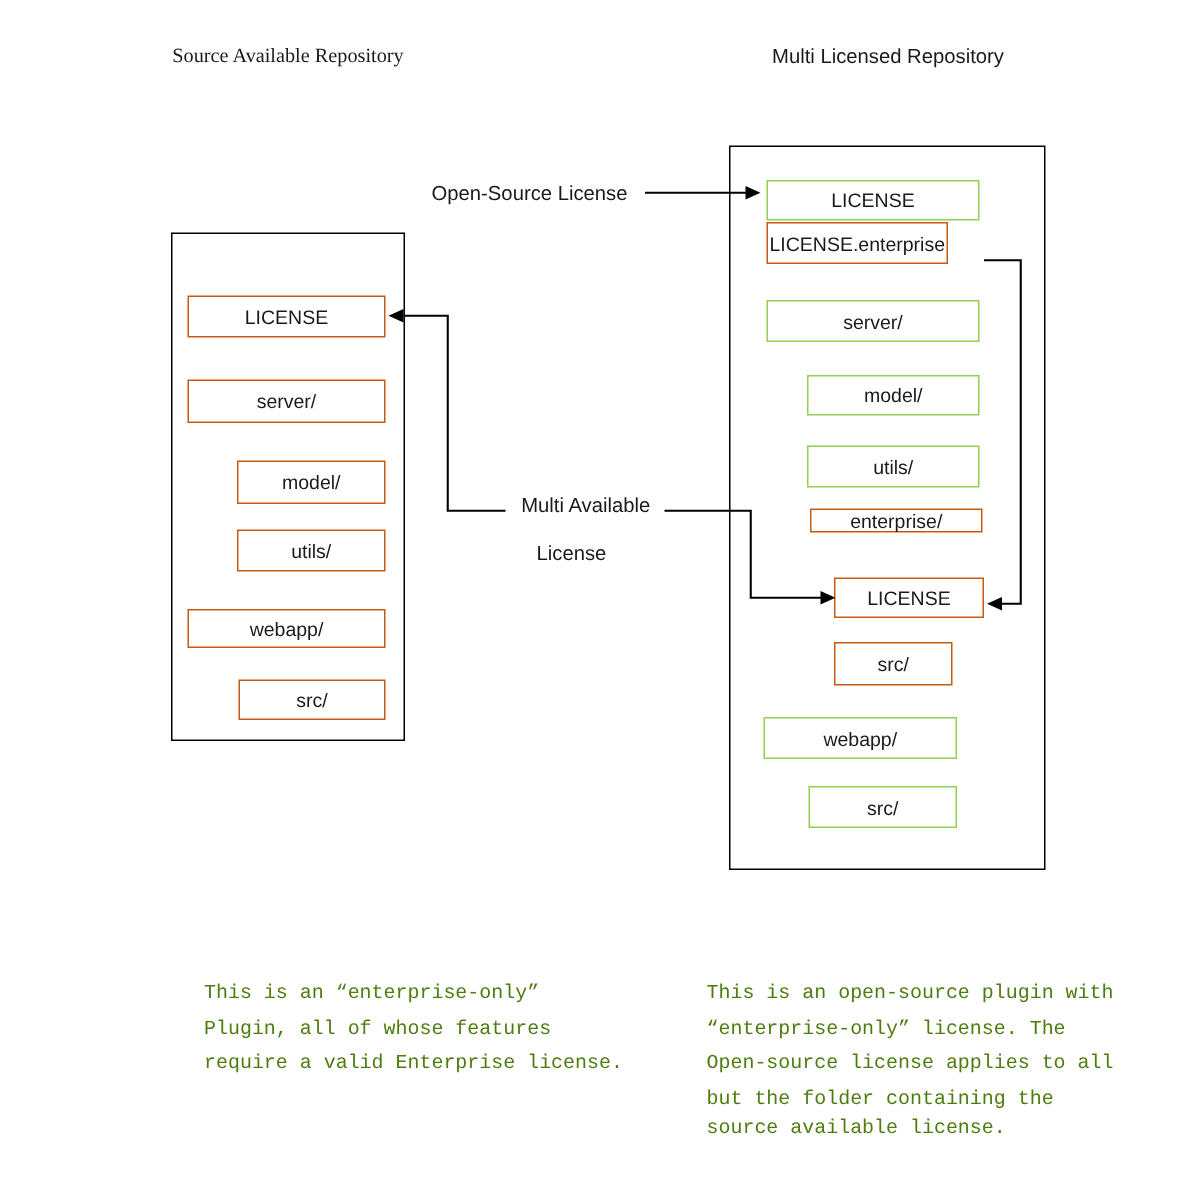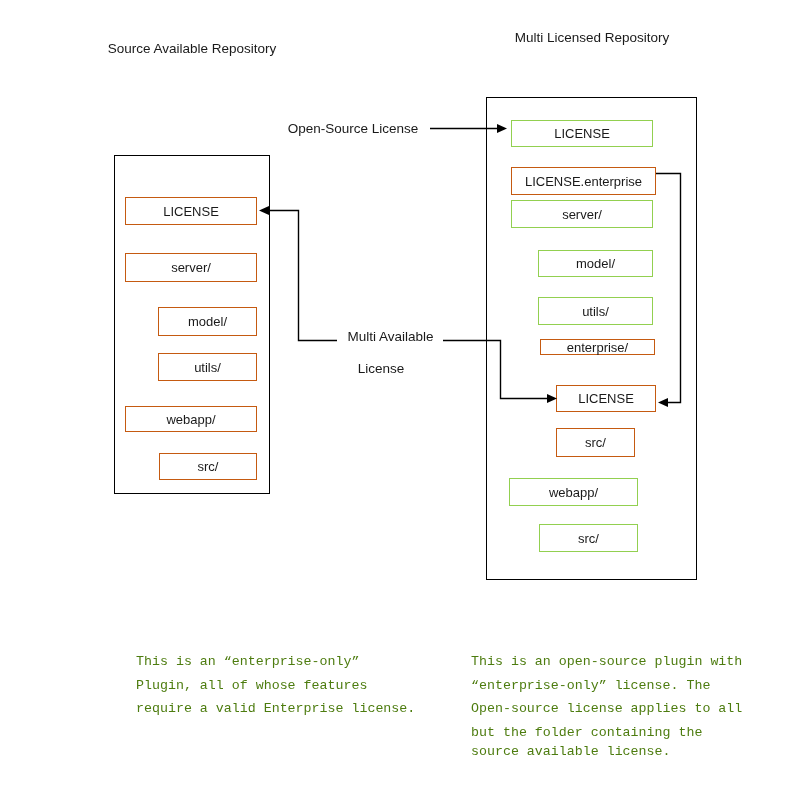--- a/index.html
+++ b/index.html
@@ -30,34 +30,34 @@
   .caption div{display:block;}
   .cap-lh{line-height:23.5px;}
   .cap-lh-tight{line-height:15px;}
   svg.connectors{position:absolute;left:0;top:0;pointer-events:none;}
 </style>
 </head>
 <body>
 
 <div class="canvas">
 
-  <div class="repo-title" style="left:96px;top:40px;width:192px;">Source Available Repository</div>
+  <div class="repo-title" style="left:96px;top:29px;width:192px;font-family:Liberation Serif, serif;">Source Available Repository</div>
   <div class="repo-title" style="left:496px;top:29px;width:192px;text-align:right;">Multi Licensed Repository</div>
 
   <div class="repo-box" style="left:114px;top:155px;width:156px;height:339px;"></div>
   <div class="file-box orange" style="left:125px;top:197px;width:132px;height:28px;">LICENSE</div>
   <div class="file-box orange" style="left:125px;top:253px;width:132px;height:29px;">server/</div>
   <div class="file-box orange" style="left:158px;top:307px;width:99px;height:29px;">model/</div>
   <div class="file-box orange" style="left:158px;top:353px;width:99px;height:28px;">utils/</div>
   <div class="file-box orange" style="left:125px;top:406px;width:132px;height:26px;">webapp/</div>
   <div class="file-box orange" style="left:159px;top:453px;width:98px;height:27px;">src/</div>
 
   <div class="repo-box" style="left:486px;top:97px;width:211px;height:483px;"></div>
   <div class="file-box green" style="left:511px;top:120px;width:142px;height:27px;">LICENSE</div>
-  <div class="file-box orange" style="left:511px;top:167px;width:145px;height:28px;">LICENSE.enterprise</div>
+  <div class="file-box orange" style="left:511px;top:148px;width:121px;height:28px;">LICENSE.enterprise</div>
   <div class="file-box green" style="left:511px;top:200px;width:142px;height:28px;">server/</div>
   <div class="file-box green" style="left:538px;top:250px;width:115px;height:27px;">model/</div>
   <div class="file-box green" style="left:538px;top:297px;width:115px;height:28px;">utils/</div>
   <div class="file-box orange" style="left:540px;top:339px;width:115px;height:16px;">enterprise/</div>
   <div class="file-box orange" style="left:556px;top:385px;width:100px;height:27px;">LICENSE</div>
   <div class="file-box orange" style="left:556px;top:428px;width:79px;height:29px;">src/</div>
   <div class="file-box green" style="left:509px;top:478px;width:129px;height:28px;">webapp/</div>
   <div class="file-box green" style="left:539px;top:524px;width:99px;height:28px;">src/</div>
 
   <div class="edge-label" style="left:296px;top:120px;width:114px;">Open-Source License</div>

